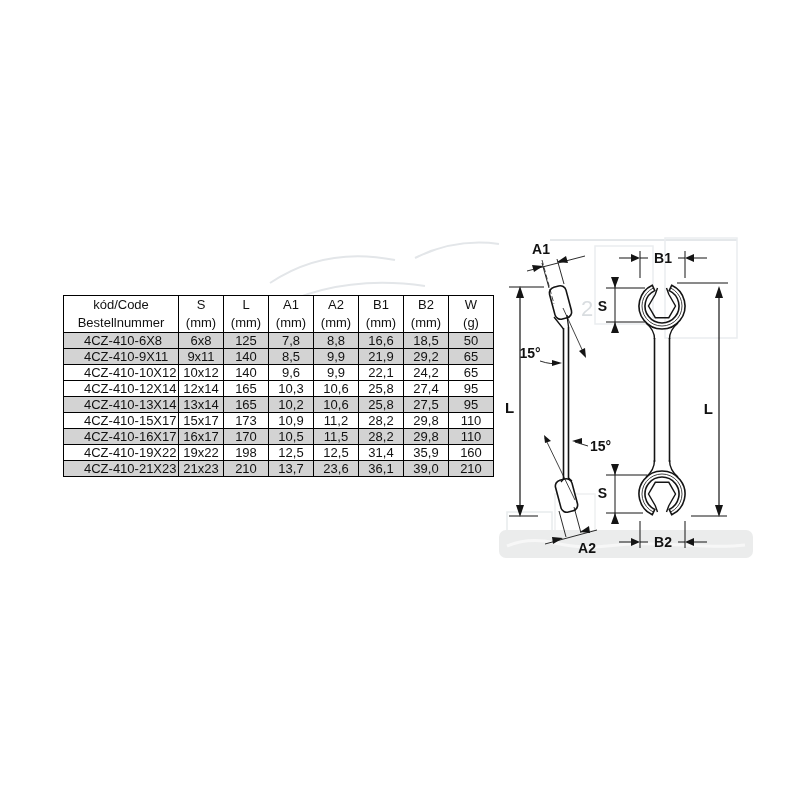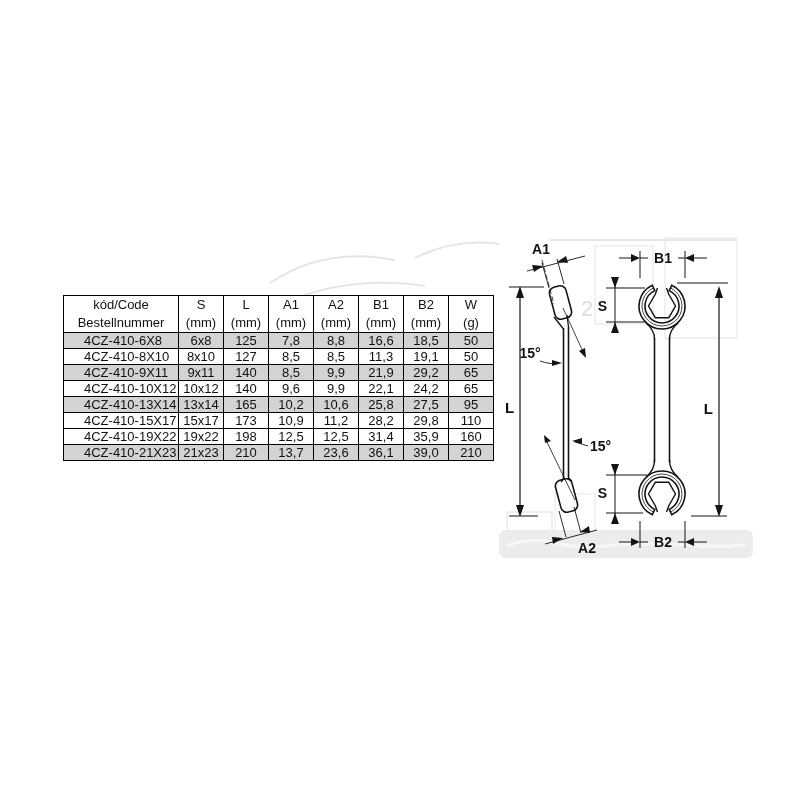--- a/index.html
+++ b/index.html
@@ -97,66 +97,76 @@
         <tr class="shade">
           <td class="code">4CZ-410-6X8</td>
           <td>6x8</td>
           <td>125</td>
           <td>7,8</td>
           <td>8,8</td>
           <td>16,6</td>
           <td>18,5</td>
           <td>50</td>
         </tr>
-        <tr>
-          <td class="code">4CZ-410-8X10</td>
-          <td>8x10</td>
-          <td>127</td>
-          <td>8,5</td>
-          <td>8,5</td>
-          <td>11,3</td>
-          <td>19,1</td>
-          <td>50</td>
-        </tr>
         <tr class="shade">
           <td class="code">4CZ-410-9X11</td>
           <td>9x11</td>
           <td>140</td>
           <td>8,5</td>
           <td>9,9</td>
           <td>21,9</td>
           <td>29,2</td>
           <td>65</td>
         </tr>
         <tr>
           <td class="code">4CZ-410-10X12</td>
           <td>10x12</td>
           <td>140</td>
           <td>9,6</td>
           <td>9,9</td>
           <td>22,1</td>
           <td>24,2</td>
           <td>65</td>
         </tr>
+        <tr>
+          <td class="code">4CZ-410-12X14</td>
+          <td>12x14</td>
+          <td>165</td>
+          <td>10,3</td>
+          <td>10,6</td>
+          <td>25,8</td>
+          <td>27,4</td>
+          <td>95</td>
+        </tr>
         <tr class="shade">
           <td class="code">4CZ-410-13X14</td>
           <td>13x14</td>
           <td>165</td>
           <td>10,2</td>
           <td>10,6</td>
           <td>25,8</td>
           <td>27,5</td>
           <td>95</td>
         </tr>
         <tr>
           <td class="code">4CZ-410-15X17</td>
           <td>15x17</td>
           <td>173</td>
           <td>10,9</td>
           <td>11,2</td>
+          <td>28,2</td>
+          <td>29,8</td>
+          <td>110</td>
+        </tr>
+        <tr class="shade">
+          <td class="code">4CZ-410-16X17</td>
+          <td>16x17</td>
+          <td>170</td>
+          <td>10,5</td>
+          <td>11,5</td>
           <td>28,2</td>
           <td>29,8</td>
           <td>110</td>
         </tr>
         <tr>
           <td class="code">4CZ-410-19X22</td>
           <td>19x22</td>
           <td>198</td>
           <td>12,5</td>
           <td>12,5</td>

